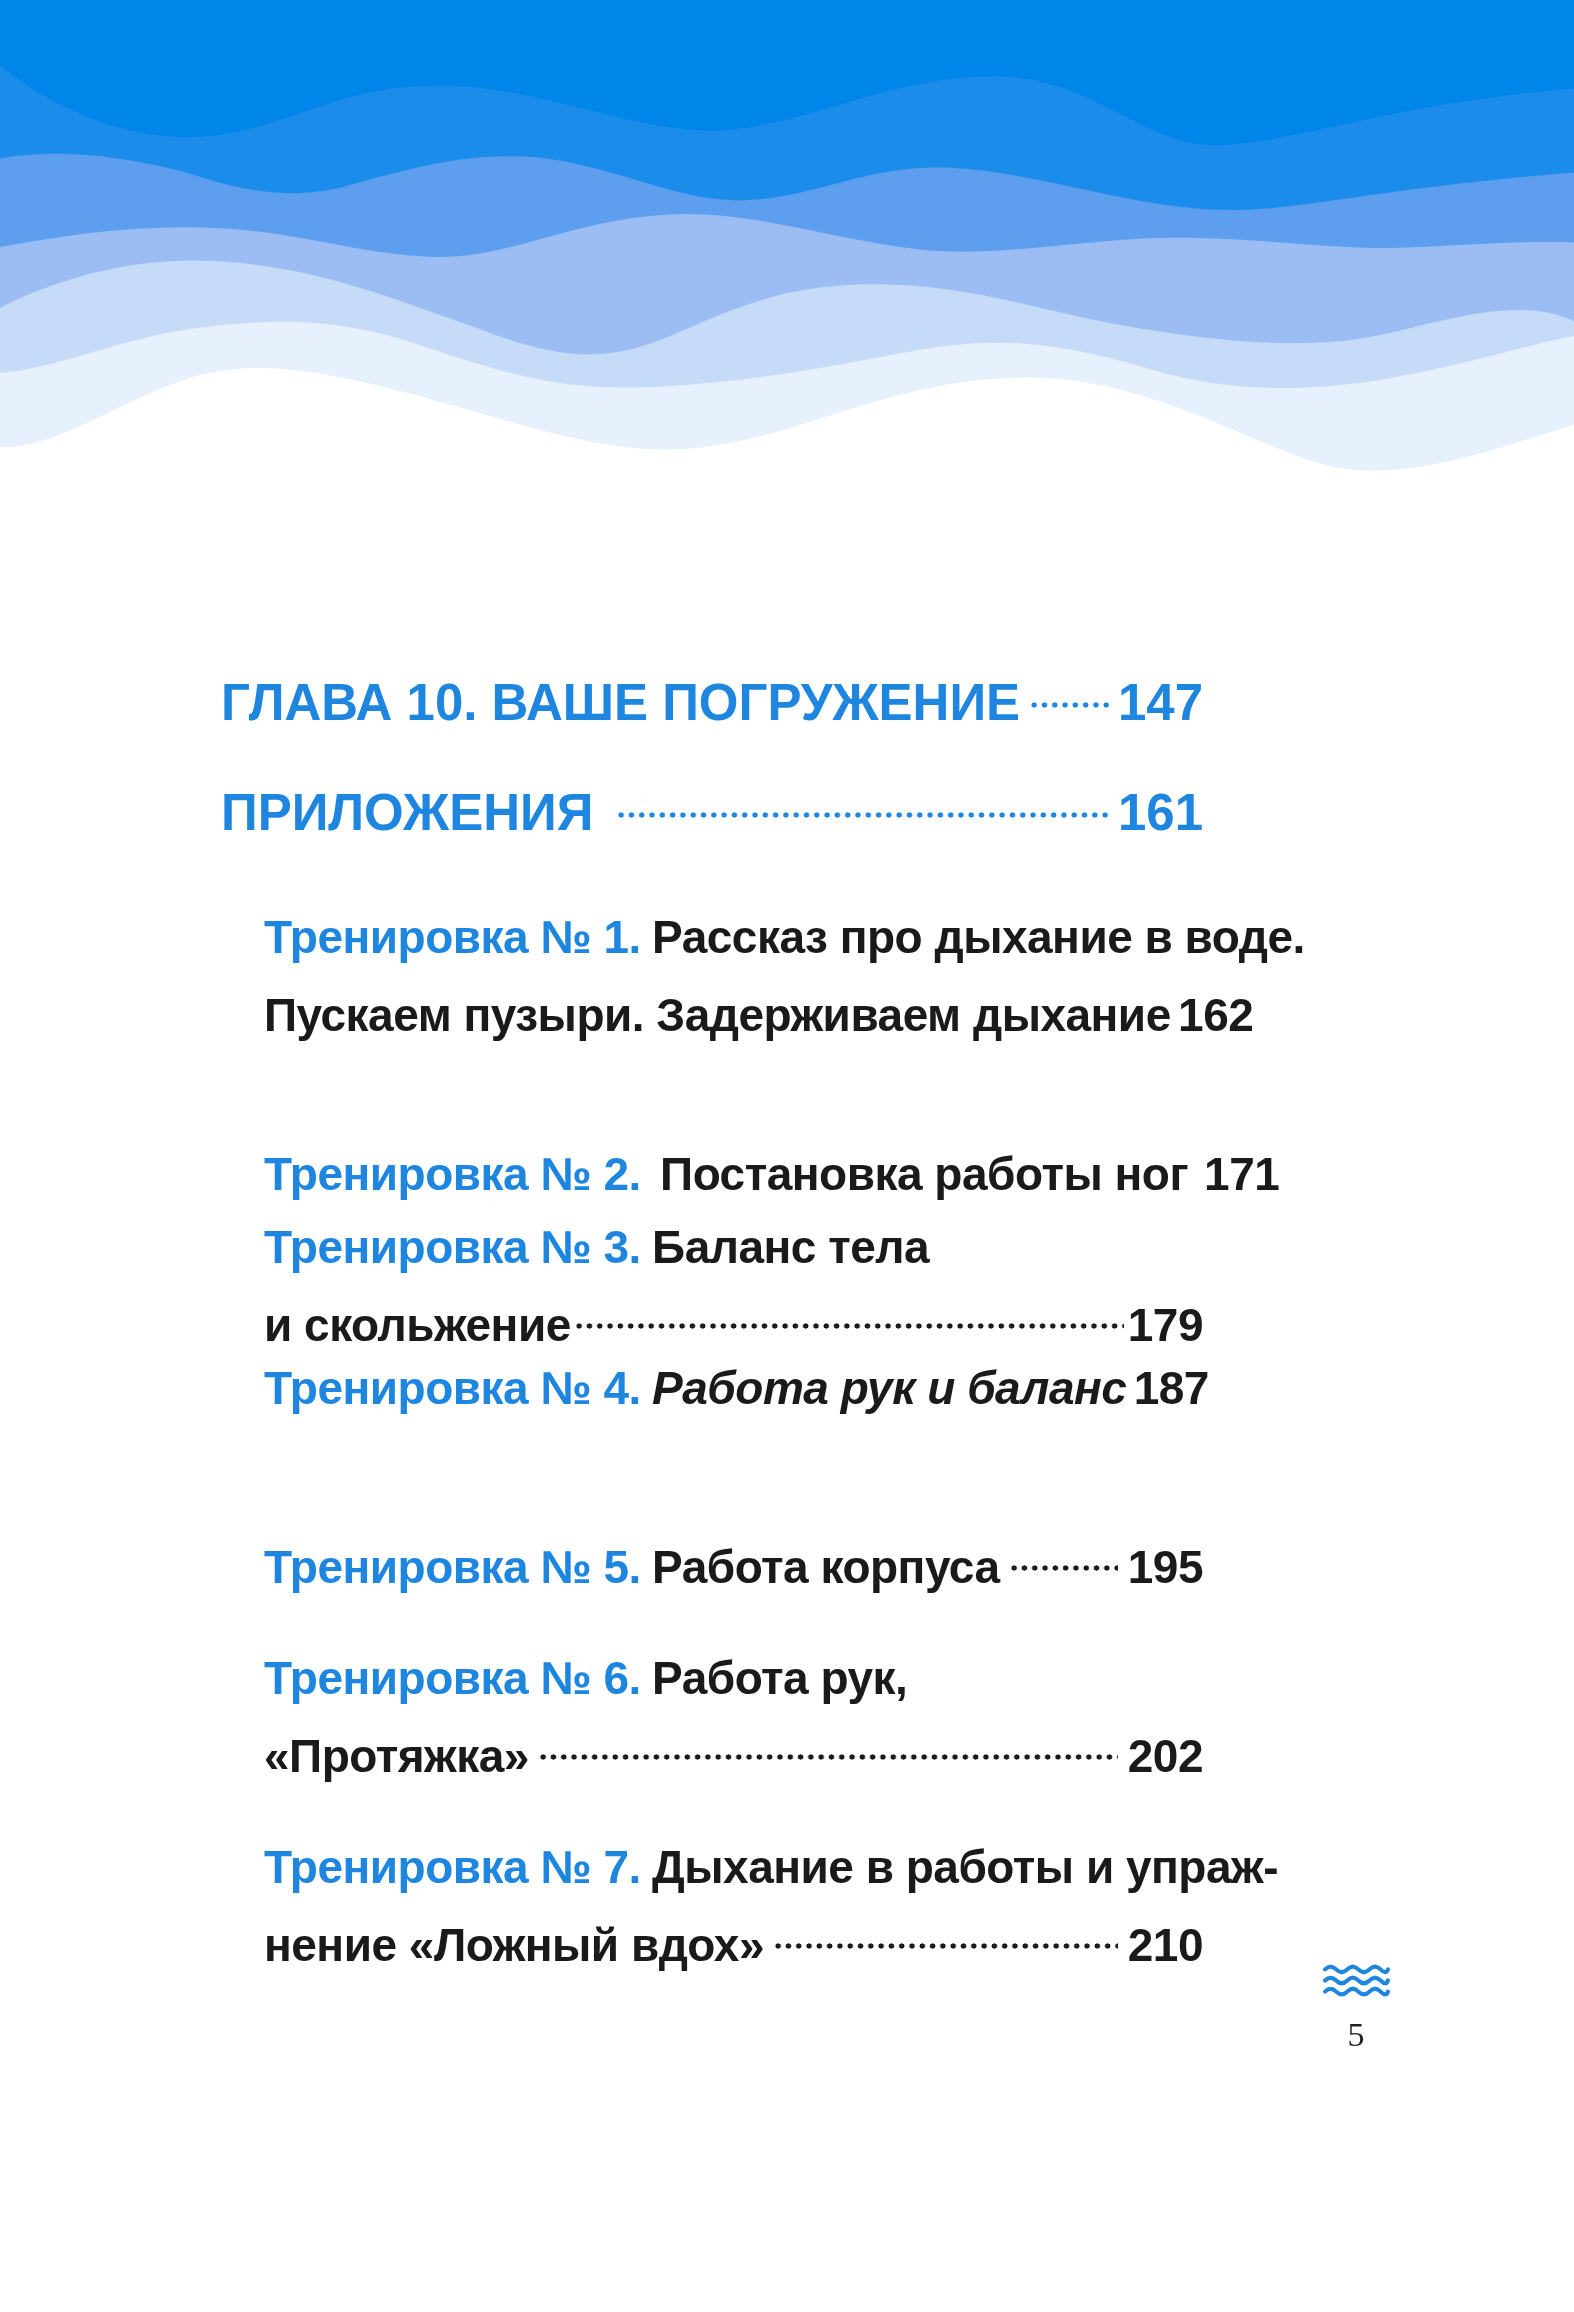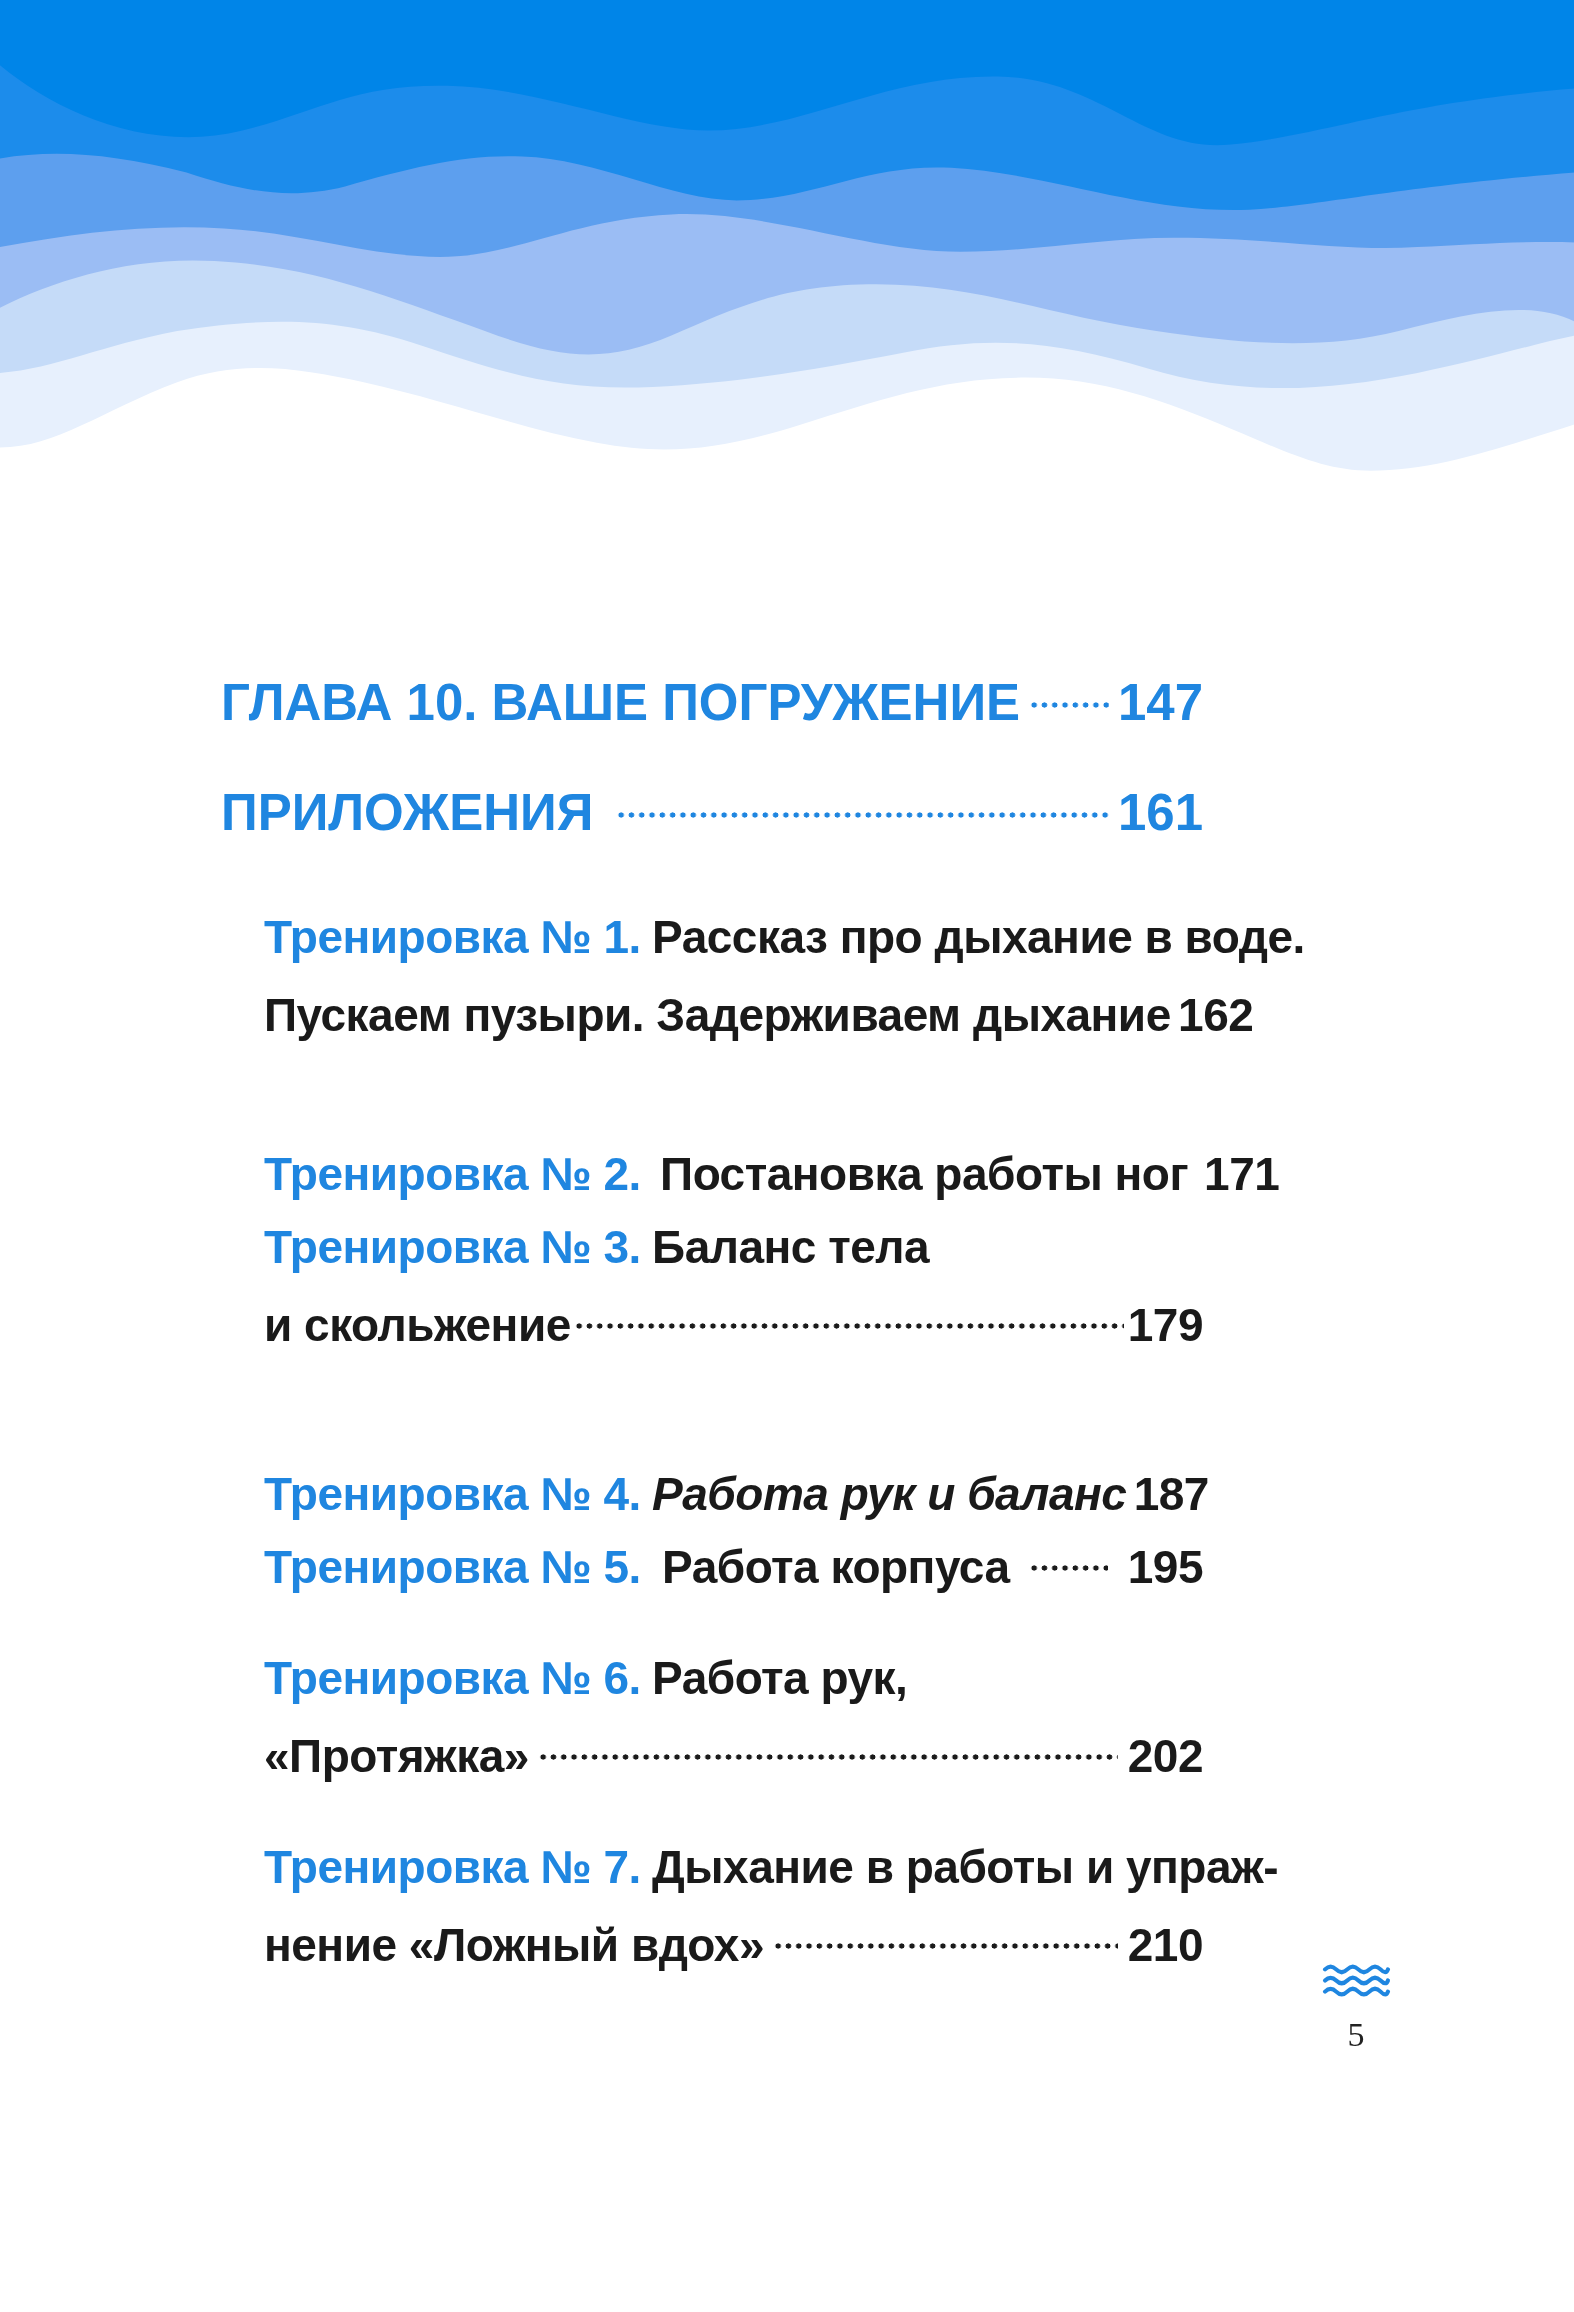--- a/index.html
+++ b/index.html
@@ -72,28 +72,28 @@
   <div class="line sub" style="top:1221px;">
     <span class="blue">Тренировка № 3.</span>
     <span class="dark" style="margin-left:11.2px;">Баланс тела</span>
   </div>
   <div class="line sub dark" style="top:1289px;">
     <span>и скольжение</span>
     <span class="leader tight"></span>
     <span class="page-num">179</span>
   </div>
 
-  <div class="line sub" style="top:1458px;">
+  <div class="line sub" style="top:1352px;">
     <span class="blue">Тренировка № 4.</span>
     <span class="dark" style="margin-left:11.2px;font-style:italic;">Работа рук и баланс</span>
     <span class="leader tight dark"></span>
     <span class="dark page-num">187</span>
   </div>
 
-  <div class="line sub" style="top:1531px;gap:10px;">
+  <div class="line sub" style="top:1531px;">
     <span class="blue">Тренировка № 5.</span>
     <span class="dark" style="margin-left:11.2px;">Работа корпуса</span>
     <span class="leader dark"></span>
     <span class="dark page-num">195</span>
   </div>
 
   <div class="line sub" style="top:1652px;">
     <span class="blue">Тренировка № 6.</span>
     <span class="dark" style="margin-left:11.2px;">Работа рук,</span>
   </div>

